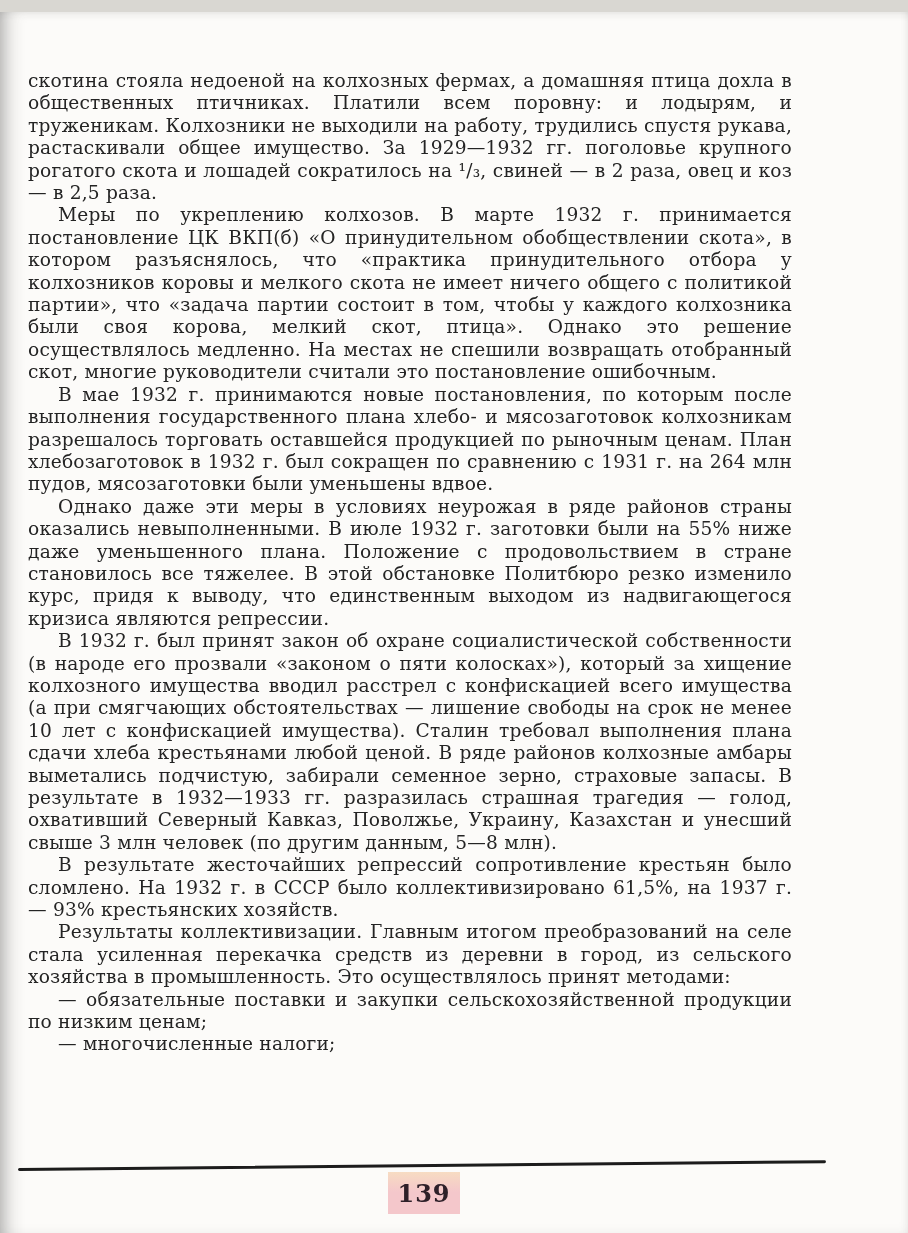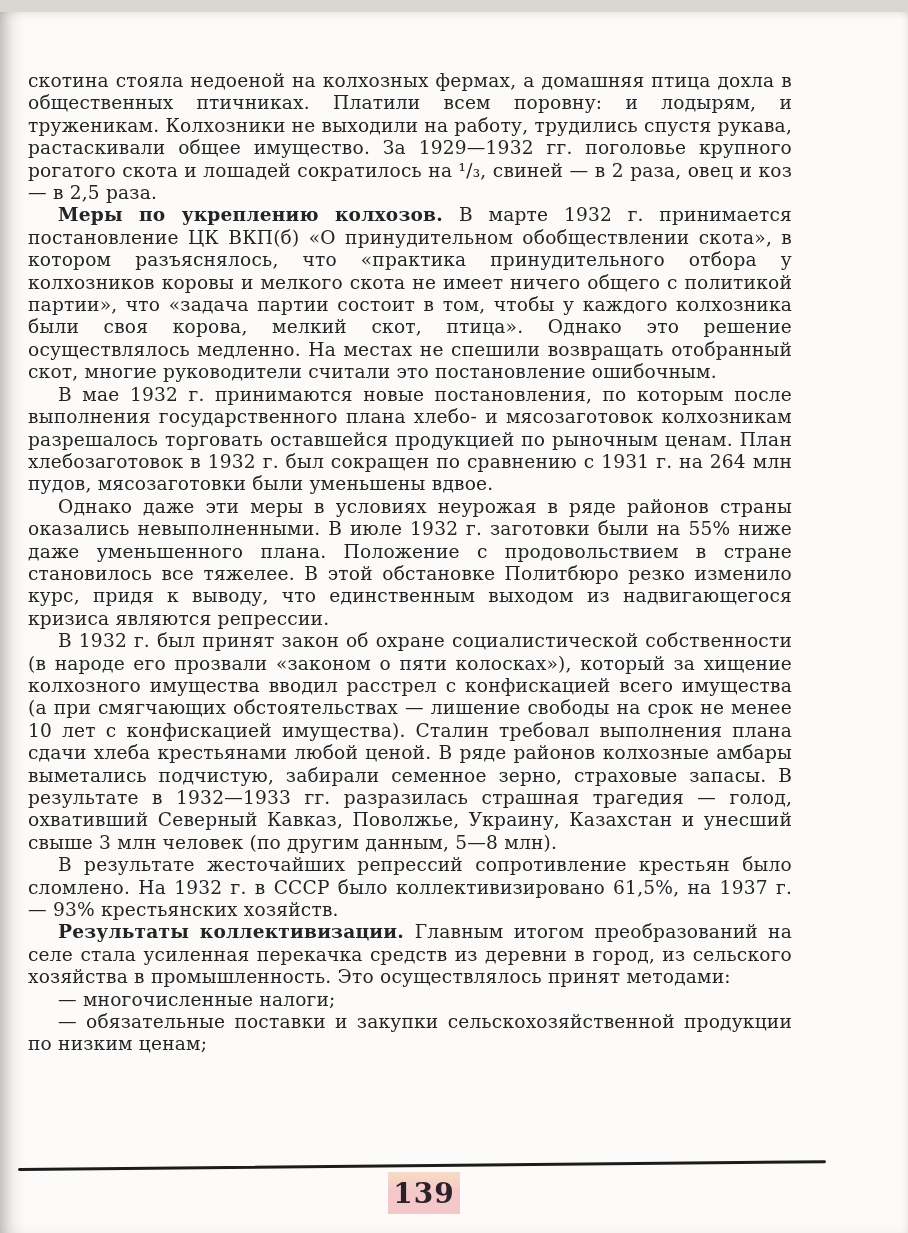--- a/index.html
+++ b/index.html
@@ -33,21 +33,21 @@
     letter-spacing: 0.2px;
   }
   .textblock p {
     margin: 0;
     text-indent: 30px;
   }
   .textblock p.no-indent {
     text-indent: 0;
   }
   .lead {
-    font-weight: bold;
+    font-weight: normal;
   }
   .footer-rule {
     position: absolute;
     left: 18px;
     top: 1156px;
     width: 808px;
     height: 3px;
     background: var(--rule_color, #1c1c1c);
     transform: rotate(-0.55deg);
     transform-origin: left center;
@@ -60,21 +60,21 @@
     width: 72px;
     height: 42px;
     display: flex;
     align-items: center;
     justify-content: center;
     background: linear-gradient(180deg,
       var(--highlight_top, #f7dcc2) 0%,
       var(--highlight, #f4c7cb) 48%,
       var(--highlight, #f4c7cb) 100%);
     font-weight: bold;
-    font-size: 28px;
+    font-size: 24px;
     letter-spacing: 1px;
     color: #2e2029;
   }
 </style>
 </head>
 <body>
 
 <div class="page">
 
   <div class="textblock">
@@ -86,23 +86,23 @@
     <p><b class="lead"></b><span>В мае 1932 г. принимаются новые постановления, по которым после выполнения государственного плана хлебо- и мясозаготовок колхозникам разрешалось торговать оставшейся продукцией по рыночным ценам. План хлебозаготовок в 1932 г. был сокращен по сравнению с 1931 г. на 264 млн пудов, мясозаготовки были уменьшены вдвое.</span></p>
 
     <p><b class="lead"></b><span>Однако даже эти меры в условиях неурожая в ряде районов страны оказались невыполненными. В июле 1932 г. заготовки были на 55% ниже даже уменьшенного плана. Положение с продовольствием в стране становилось все тяжелее. В этой обстановке Политбюро резко изменило курс, придя к выводу, что единственным выходом из надвигающегося кризиса являются репрессии.</span></p>
 
     <p><b class="lead"></b><span>В 1932 г. был принят закон об охране социалистической собственности (в народе его прозвали «законом о пяти колосках»), который за хищение колхозного имущества вводил расстрел с конфискацией всего имущества (а при смягчающих обстоятельствах — лишение свободы на срок не менее 10 лет с конфискацией имущества). Сталин требовал выполнения плана сдачи хлеба крестьянами любой ценой. В ряде районов колхозные амбары выметались подчистую, забирали семенное зерно, страховые запасы. В результате в 1932—1933 гг. разразилась страшная трагедия — голод, охвативший Северный Кавказ, Поволжье, Украину, Казахстан и унесший свыше 3 млн человек (по другим данным, 5—8 млн).</span></p>
 
     <p><b class="lead"></b><span>В результате жесточайших репрессий сопротивление крестьян было сломлено. На 1932 г. в СССР было коллективизировано 61,5%, на 1937 г. — 93% крестьянских хозяйств.</span></p>
 
     <p><b class="lead">Результаты коллективизации. </b><span>Главным итогом преобразований на селе стала усиленная перекачка средств из деревни в город, из сельского хозяйства в промышленность. Это осуществлялось принят методами:</span></p>
 
+    <p><b class="lead"></b><span>— обязательные поставки и закупки сельскохозяйственной продукции по низким ценам;</span></p>
+
     <p><b class="lead"></b><span>— многочисленные налоги;</span></p>
-
-    <p><b class="lead"></b><span>— обязательные поставки и закупки сельскохозяйственной продукции по низким ценам;</span></p>
 
   </div>
 
   <div class="footer-rule"></div>
 
   <div class="page-badge">
     <span>139</span>
   </div>
 
 </div>

